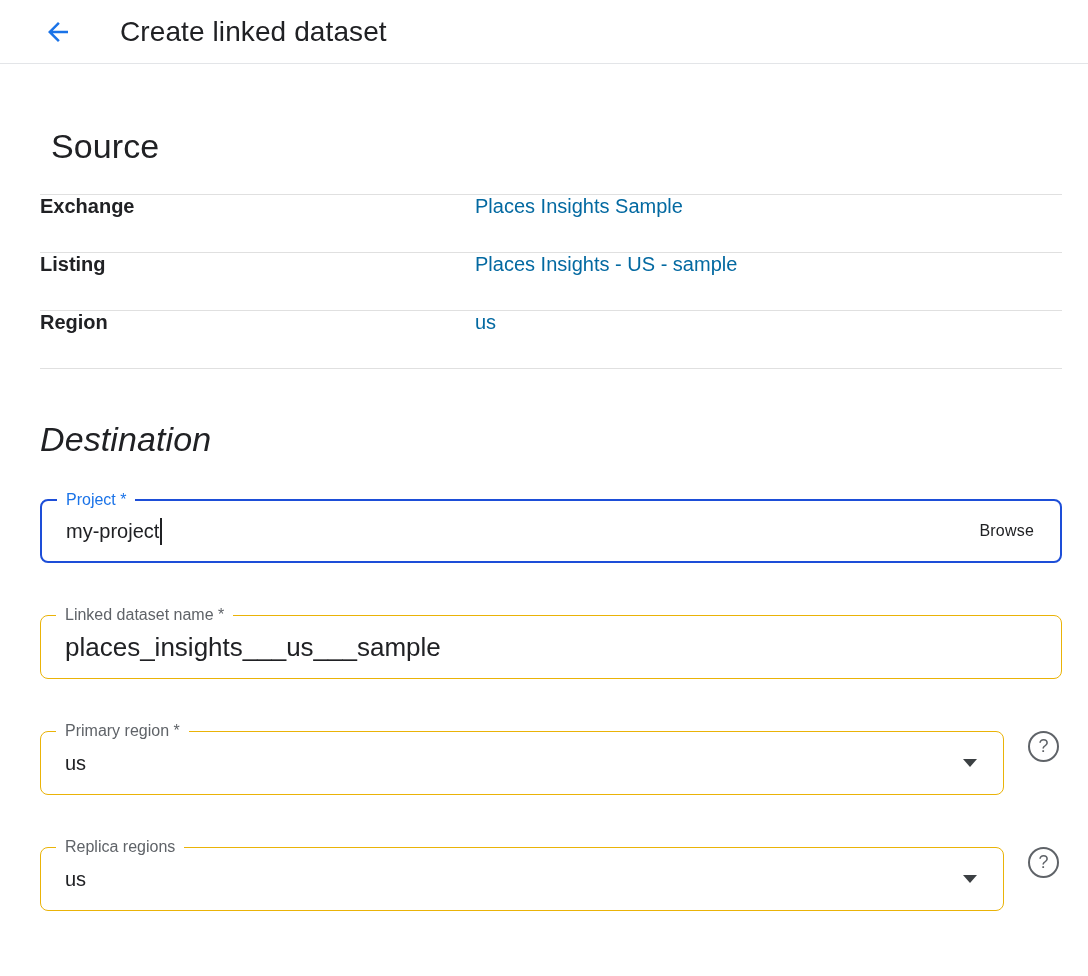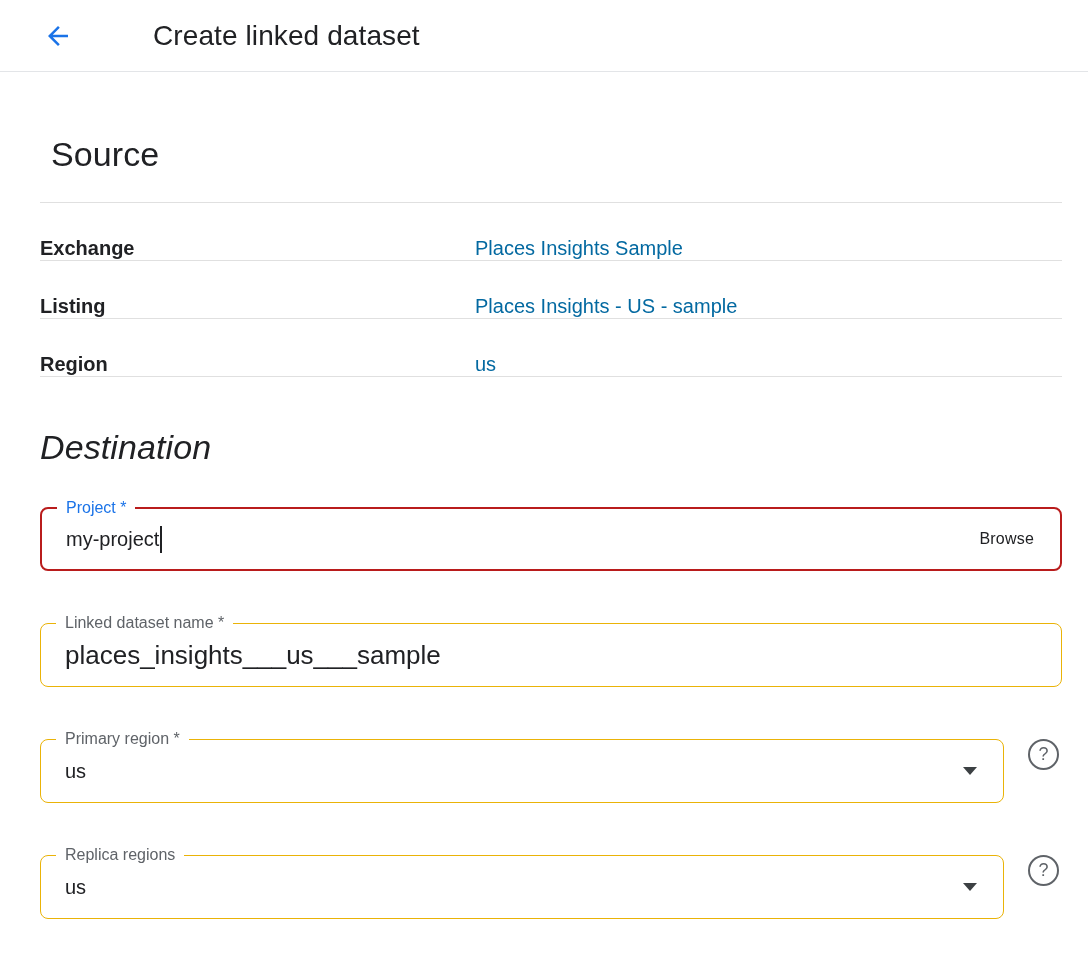--- a/index.html
+++ b/index.html
@@ -6,26 +6,25 @@
   html, body {
     width: 1088px; height: 976px;
     background: #ffffff;
     font-family: "Liberation Sans", "DejaVu Sans", sans-serif;
     color: #202124;
     overflow: hidden;
   }
 
   
   .header {
-    height: 72px;
+    height: 64px;
     display: flex;
     align-items: center;
     border-bottom: 1px solid #e3e5e8;
     padding-left: 36px;
-    gap: 33px;
   }
   .back-btn {
     width: 44px; height: 44px;
     display: flex; align-items: center; justify-content: center;
     border: none; background: transparent; cursor: pointer;
     border-radius: 50%;
   }
   .page-title {
     font-size: 28px;
     font-weight: 400;
@@ -44,21 +43,21 @@
     line-height: 44px;
     letter-spacing: 0.1px;
   }
   .section-heading.source { margin: 60px 0 26px 11px; }
   .section-heading.destination { margin: 48px 0 38px 0; font-style: italic; }
 
   
   .source-table { border-top: 1px solid #e0e0e0; }
   .source-row {
     display: flex;
-    align-items: flex-end;
+    align-items: flex-start;
     height: 58px;
     border-bottom: 1px solid #e0e0e0;
   }
   .row-label {
     width: 435px;
     font-size: 20px;
     font-weight: 600;
     color: #202124;
     flex-shrink: 0;
   }
@@ -73,21 +72,21 @@
     position: relative;
     height: 64px;
     border: 1px solid #eab308;
     border-radius: 8px;
     display: flex;
     align-items: center;
     padding: 0 24px;
     background: #fff;
   }
   .field.focused {
-    border: 2px solid #b91c1c;
+    border: 2px solid #1d4ed8;
     gap: 48px;
   }
   .float-label {
     position: absolute;
     top: -12px;
     left: 15px;
     background: #ffffff;
     padding: 0 9px;
     font-size: 16px;
     color: #5f6368;

